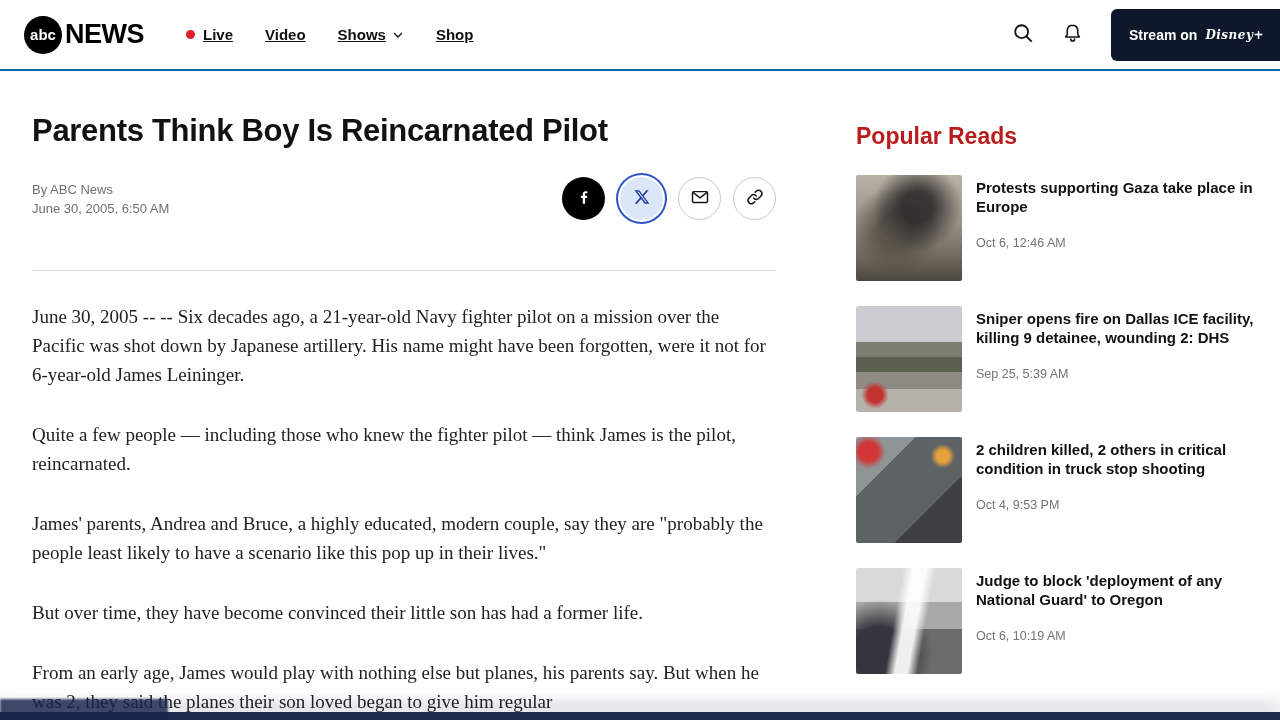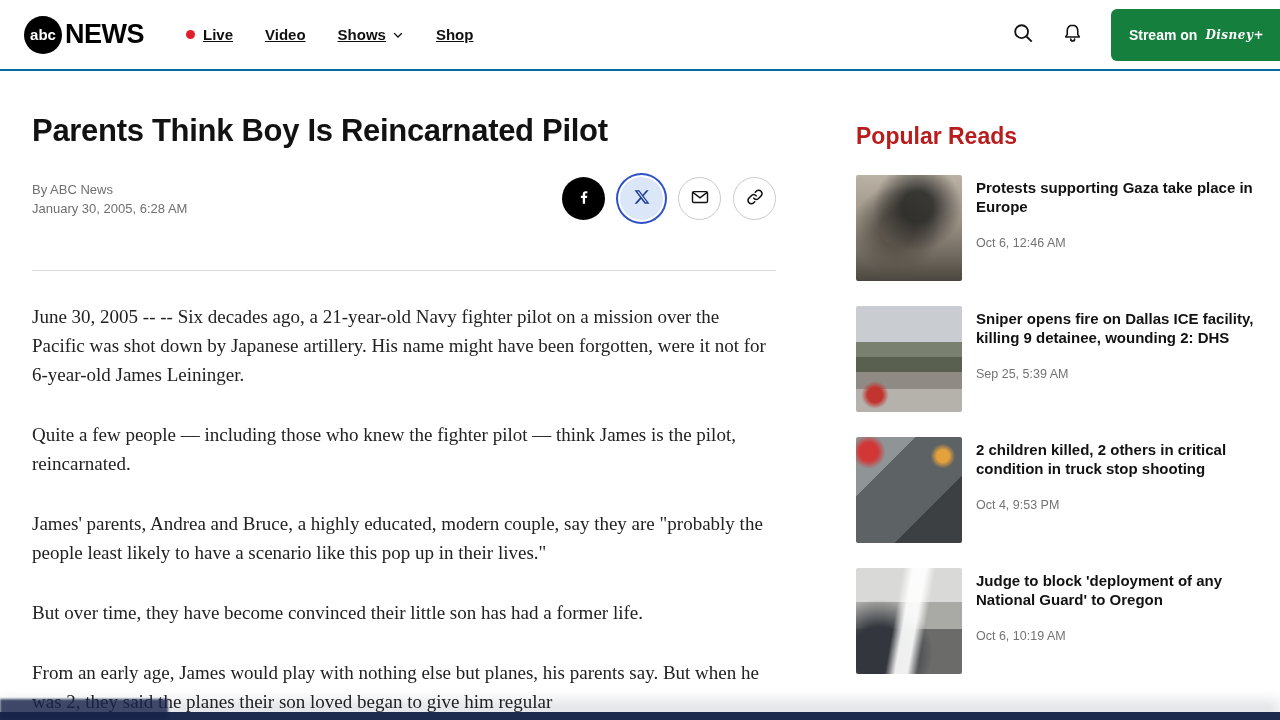--- a/index.html
+++ b/index.html
@@ -16,21 +16,21 @@
     font-weight:bold; font-size:15px; }
   .logo-news { font-size:27px; font-weight:800; letter-spacing:-0.5px; color:#000; }
   .nav { display:flex; align-items:center; gap:32px; margin-left:42px; }
   .nav-item { font-size:15px; font-weight:700; color:#101010; cursor:pointer;
     display:flex; align-items:center; gap:8px;text-decoration:underline; }
   .live-dot { width:9px; height:9px; border-radius:50%; background:#e01f2d; }
   .chev { display:flex; align-items:center; margin-left:-2px; }
   .header-right { margin-left:auto; display:flex; align-items:center; }
   .icon-btn { background:none; border:none; cursor:pointer; display:flex;
     align-items:center; justify-content:center; padding:0; margin-right:28px; }
-  .stream-btn { height:52px; background:#15803d; color:#fff; border:none;
+  .stream-btn { height:52px; background:#0f172a; color:#fff; border:none;
     border-radius:6px 0 0 6px; padding:0 16px 0 18px; display:flex;
     align-items:center; gap:8px; font-size:14px; font-weight:700; cursor:pointer; }
   .disney { font-family:"DejaVu Serif","Liberation Serif",serif; font-style:italic;
     font-size:12px; font-weight:700; letter-spacing:0.5px; }
 
   
   .main { display:flex; padding:0 26px 0 32px; }
   .article { width:744px; margin-right:80px; }
   .page-title { font-size:31px; font-weight:800; color:#121212; margin-top:42px;
     letter-spacing:-0.3px; }
@@ -138,21 +138,21 @@
 </header>
 
 <div class="main">
 
   <article class="article">
     <h1 class="page-title">Parents Think Boy Is Reincarnated Pilot</h1>
 
     <div class="byline-row">
       <div class="byline">
         <div>By ABC News</div>
-        <div>January 30, 2005, 6:28 AM</div>
+        <div>June 30, 2005, 6:50 AM</div>
       </div>
       <div class="share">
         <button class="share-btn share-fb">
           <span>
             <svg width="20" height="20" viewBox="0 0 24 24" fill="#fff">
                 <path d="M13.3 20v-6.8h2.3l.35-2.7H13.3V8.8c0-.78.22-1.3 1.33-1.3h1.42V5.1c-.25-.03-1.09-.1-2.07-.1-2.05 0-3.45 1.25-3.45 3.55v1.95H8.25v2.7h2.28V20h2.77z"></path>
               </svg>
           </span>
         </button>
         <button class="share-btn share-x">

